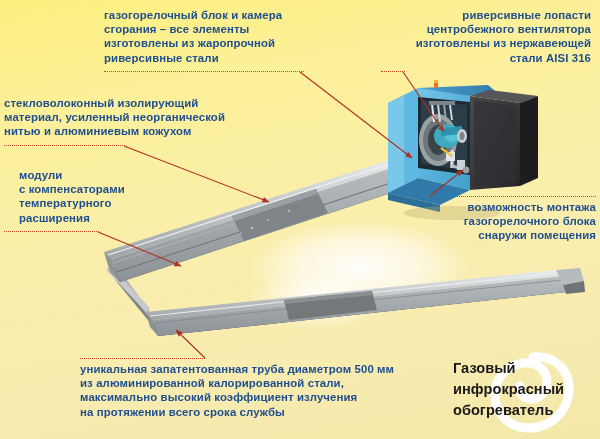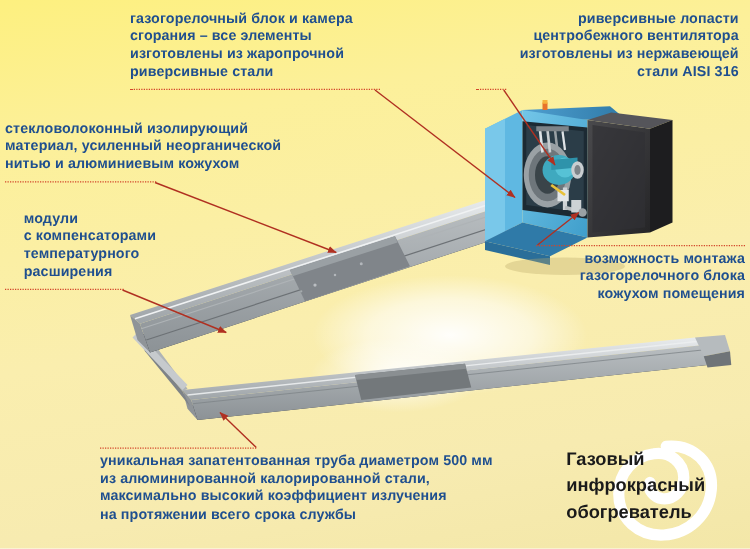--- a/index.html
+++ b/index.html
@@ -254,21 +254,21 @@
   <div class="ul" style="left:4px; top:145px; width:121px;"></div>
 
   <div class="callout" style="left:4px; top:168px; width:150px;margin-left:15px;">модули
 с компенсаторами
 температурного
 расширения</div>
   <div class="ul" style="left:4px; top:231px; width:95px;"></div>
 
   <div class="callout right-al" style="left:401px; top:200px; width:195px;">возможность монтажа
 газогорелочного блока
-кожухом помещения</div>
+снаружи помещения</div>
   <div class="ul" style="left:429px; top:196px; width:167px;"></div>
 
   <div class="callout" style="left:80px; top:362px; width:360px;">уникальная запатентованная труба диаметром 500 мм
 из алюминированной калорированной стали,
 максимально высокий коэффициент излучения
 на протяжении всего срока службы</div>
   <div class="ul" style="left:80px; top:358px; width:125px;"></div>
 
   <svg id="title-swirl" viewBox="0 0 86 82">
     <path d="M44,5 C66,3 82,19 80,40 C78,60 62,75 42,76 C22,77 6,63 6,43 C6,26 18,13 34,11

